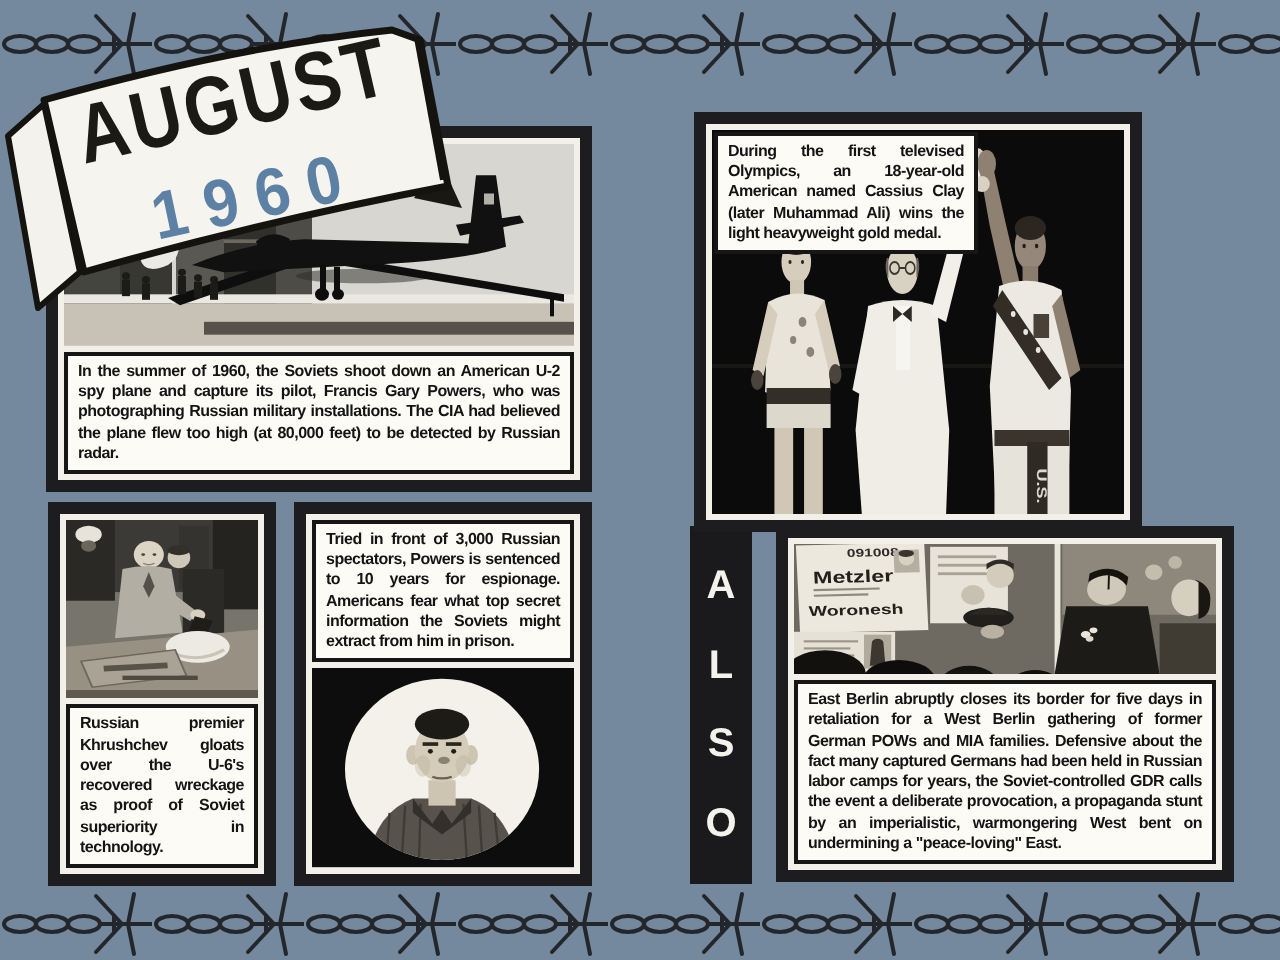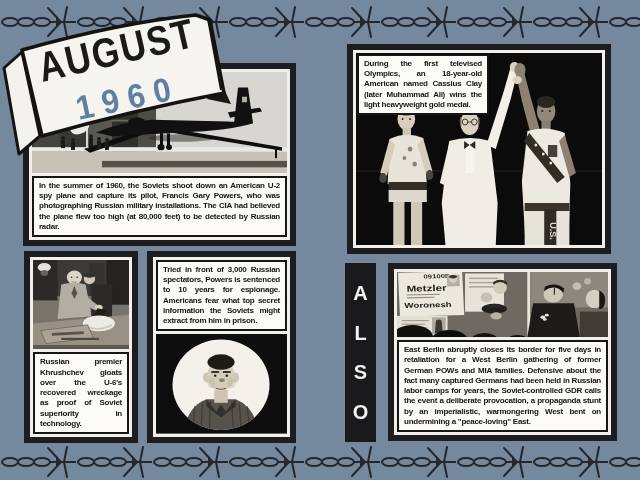--- a/index.html
+++ b/index.html
@@ -14,21 +14,21 @@
   .panel-inner{width:100%;height:100%;background:#f2f0e9;padding:3px;box-sizing:border-box;
                display:flex;flex-direction:column;gap:3px;position:relative;}
   svg.photo{display:block;flex:1 1 auto;min-height:0;width:100%;}
   .caption{flex:0 0 auto;background:#fcfbf6;border:2px solid #161616;padding:3px 5px;
            font-size:8px;font-weight:700;line-height:1.28;text-align:justify;
            letter-spacing:-0.25px;color:#141414;}
 
   .u2-panel{left:23px;top:63px;width:273px;height:183px;}
   .khr-panel{left:24px;top:251px;width:114px;height:192px;}
   .powers-panel{left:147px;top:251px;width:149px;height:192px;}
-  .clay-panel{left:347px;top:44px;width:264px;height:210px;text-decoration:underline;}
+  .clay-panel{left:347px;top:56px;width:224px;height:210px;text-decoration:underline;}
   .berlin-panel{left:388px;top:263px;width:229px;height:178px;}
 
   .clay-caption{position:absolute;left:4px;top:4px;width:118px;}
 
   .also-strip{position:absolute;left:345px;top:263px;width:31px;height:179px;background:#1a1a1c;
               display:flex;flex-direction:column;justify-content:space-evenly;align-items:center;}
   .also-letter{color:#f3f2ed;font-size:20px;font-weight:700;line-height:1;}
 
   .banner{position:absolute;left:-2px;top:10px;width:266px;height:152px;z-index:5;}
 </style>

